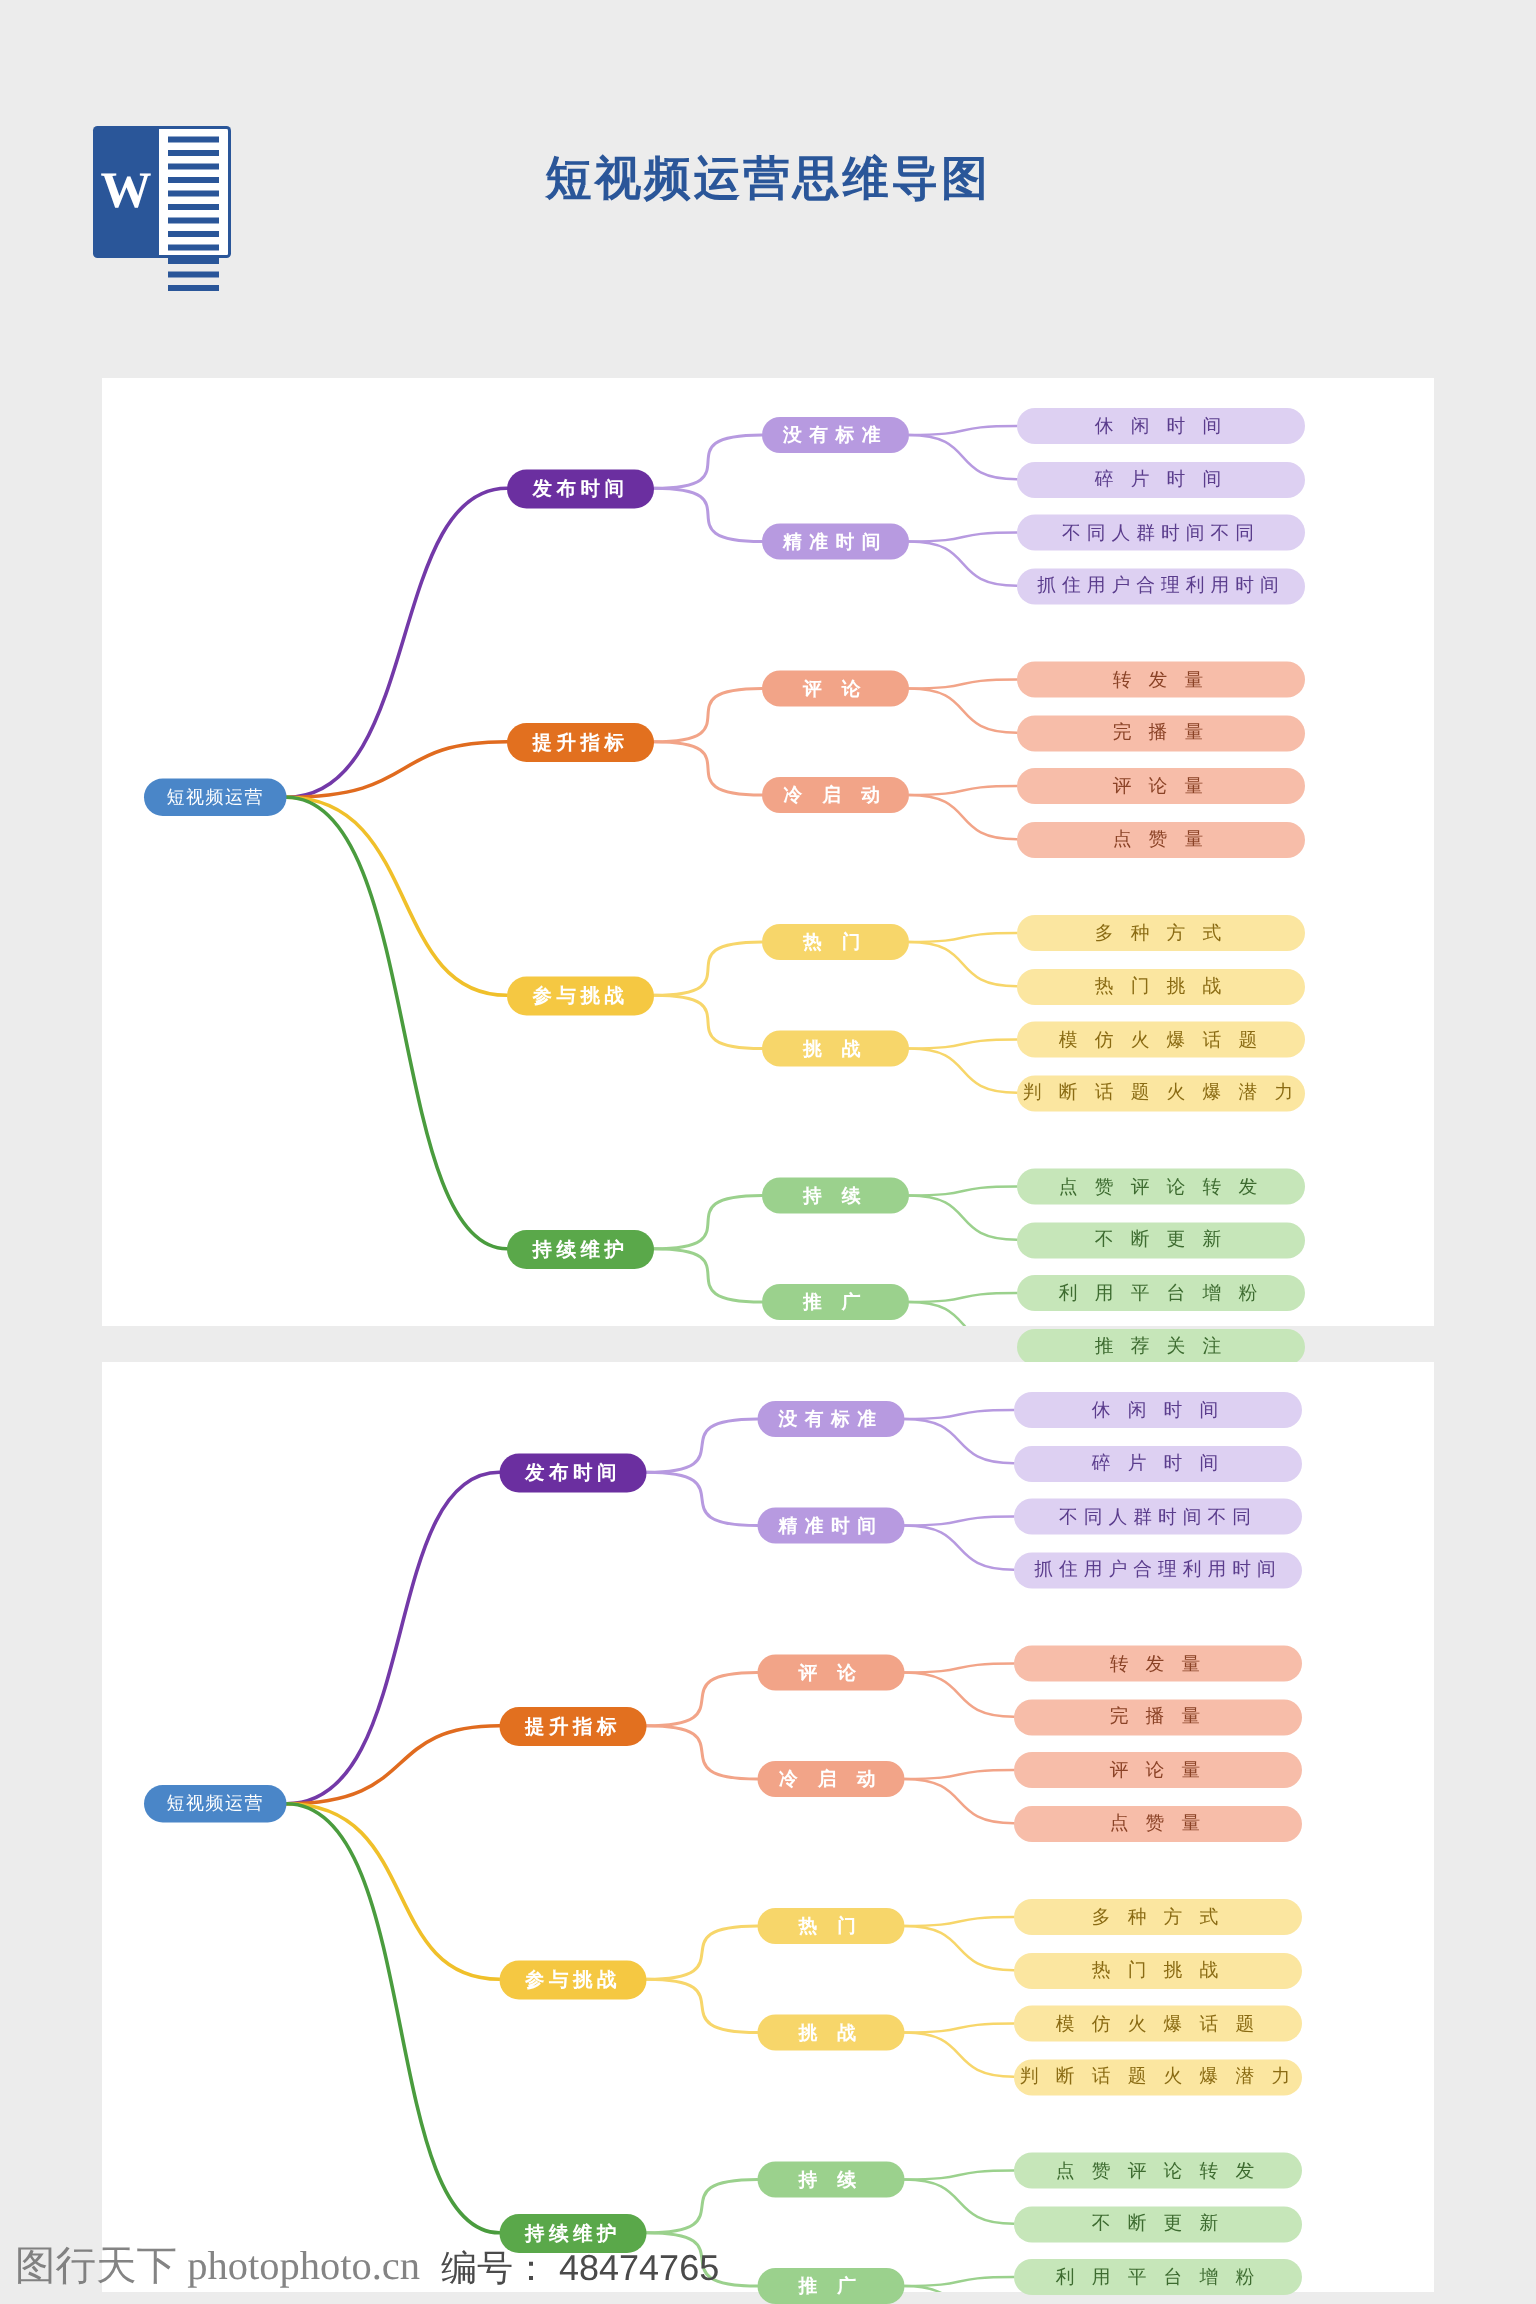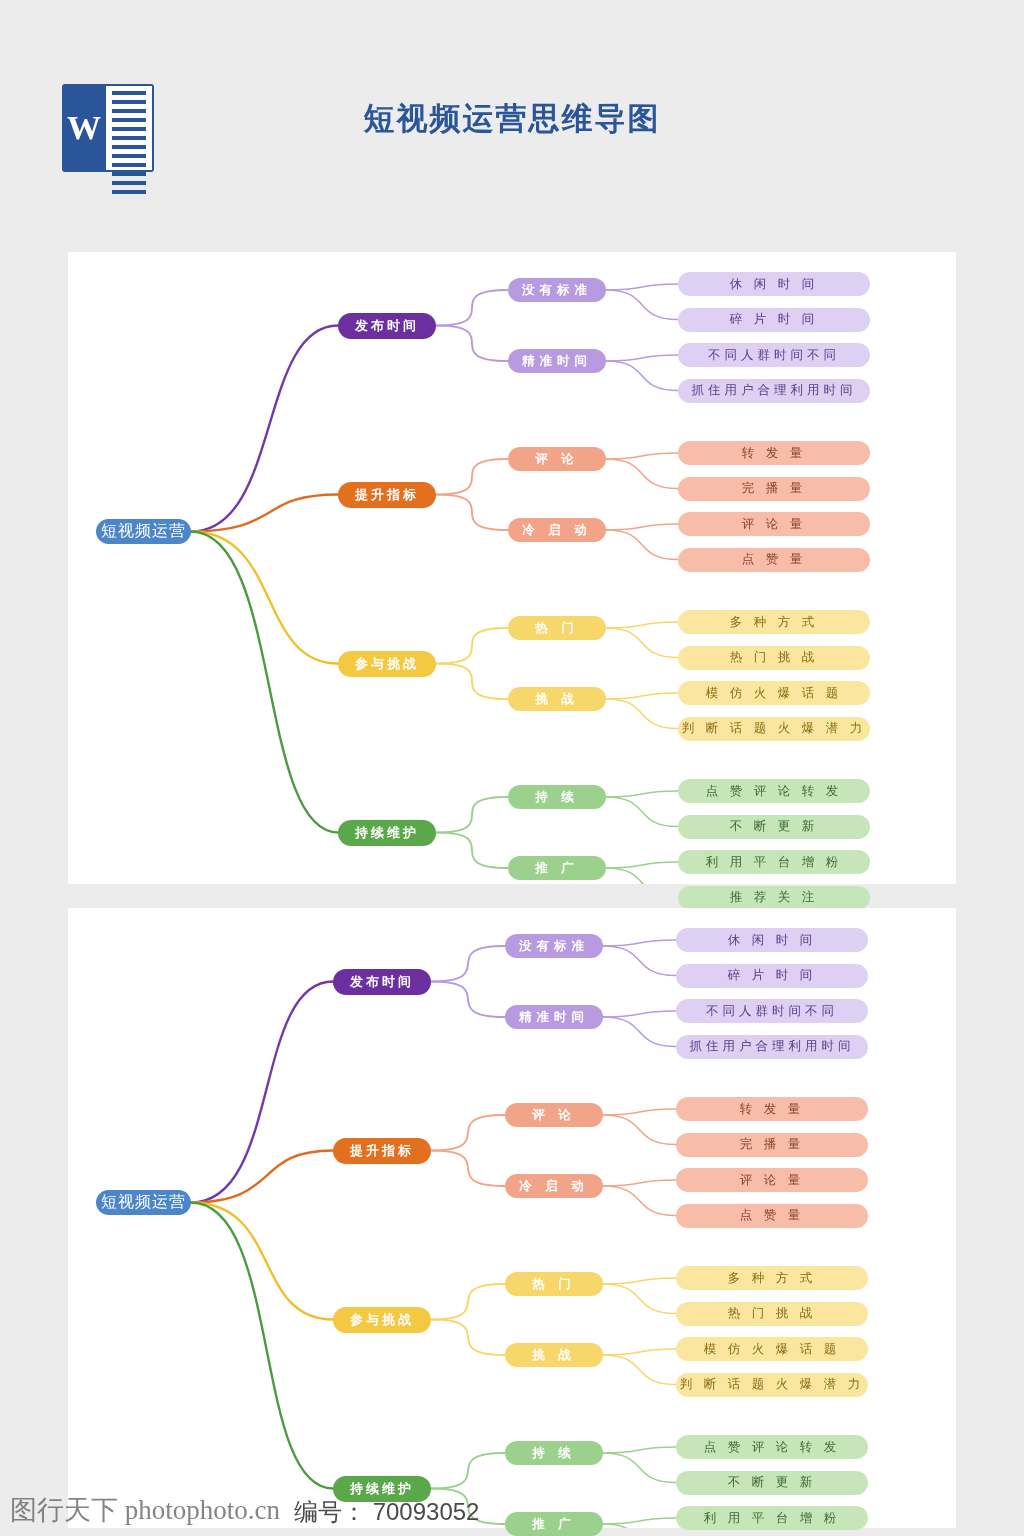--- a/index.html
+++ b/index.html
@@ -26,21 +26,21 @@
   
   .sheet{position:absolute;background:#fff;}
   #sheet1{left:68px;top:252px;width:888px;height:632px;}
   #sheet2{left:68px;top:908px;width:888px;height:620px;}
 
   
   .map{position:absolute;left:0;top:0;}
   .map svg{position:absolute;left:0;top:0;}
   .node{position:absolute;box-sizing:border-box;display:flex;align-items:center;
      justify-content:center;border-radius:999px;white-space:nowrap;}
-  .root{background:#4a86c8;color:#fff;font-size:16px;letter-spacing:1px;}
+  .root{background:#4a86c8;color:#fff;font-size:12px;letter-spacing:1px;}
   .lvl1{color:#fff;font-size:13px;letter-spacing:3px;font-weight:bold;}
   .lvl2{color:#fff;font-size:12.5px;letter-spacing:5px;font-weight:bold;}
   .lvl3{font-size:12.5px;letter-spacing:4px;}
 
   
   .watermark{position:absolute;left:0;bottom:8px;width:1024px;height:42px;
      display:flex;align-items:flex-end;}
   .wm-text{font-family:"Liberation Serif",serif;font-size:27px;color:#6f6f6f;
      opacity:.85;margin-left:10px;letter-spacing:0px;}
   .wm-num{font-size:24px;color:#4a4a4a;margin-left:14px;font-family:"Liberation Sans",sans-serif;}
@@ -193,14 +193,14 @@
       <div class="node lvl2" style="left: 437px; top: 533px; width: 98px; height: 24px; background: rgb(155, 209, 141); color: rgb(255, 255, 255);">持 续</div>
       <div class="node lvl3" style="left: 608px; top: 527px; width: 192px; height: 24px; background: rgb(198, 230, 185); color: rgb(61, 107, 48);">点 赞 评 论 转 发</div>
       <div class="node lvl3" style="left: 608px; top: 562.5px; width: 192px; height: 24px; background: rgb(198, 230, 185); color: rgb(61, 107, 48);">不 断 更 新</div>
       <div class="node lvl2" style="left: 437px; top: 604px; width: 98px; height: 24px; background: rgb(155, 209, 141); color: rgb(255, 255, 255);">推 广</div>
       <div class="node lvl3" style="left: 608px; top: 598px; width: 192px; height: 24px; background: rgb(198, 230, 185); color: rgb(61, 107, 48);">利 用 平 台 增 粉</div>
     </div>
 </div>
 
 <div class="watermark">
   <span class="wm-text">图行天下 photophoto.cn</span>
-  <span class="wm-num">编号： 70093052</span>
+  <span class="wm-num">编号： 48474765</span>
 </div>
 
 </body></html>

